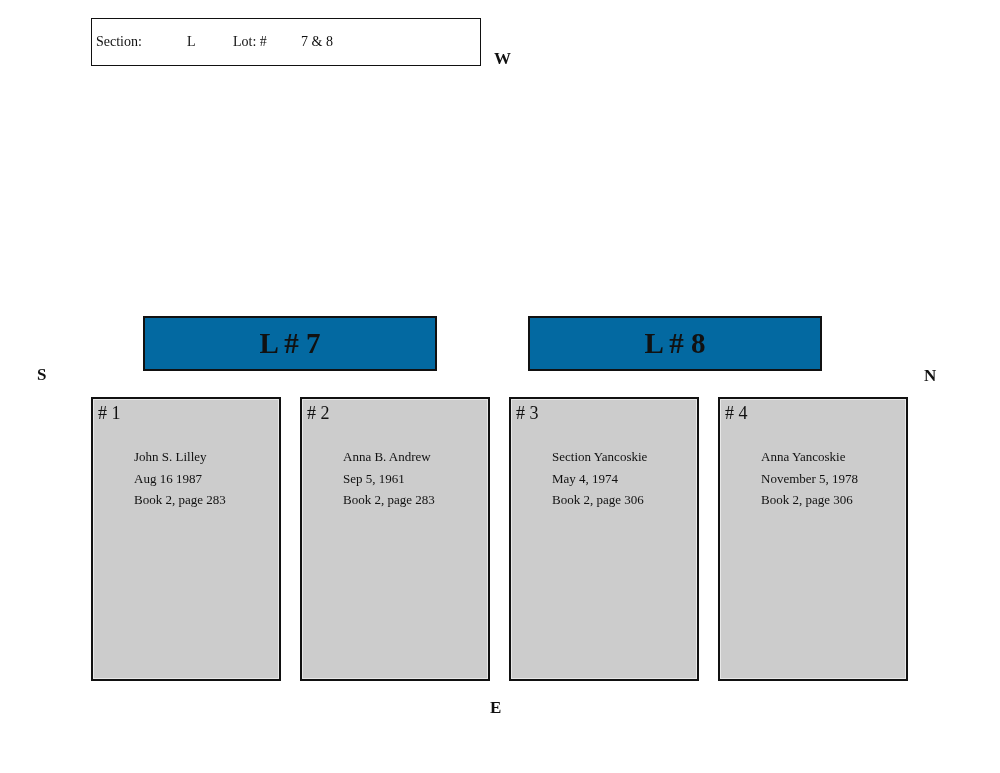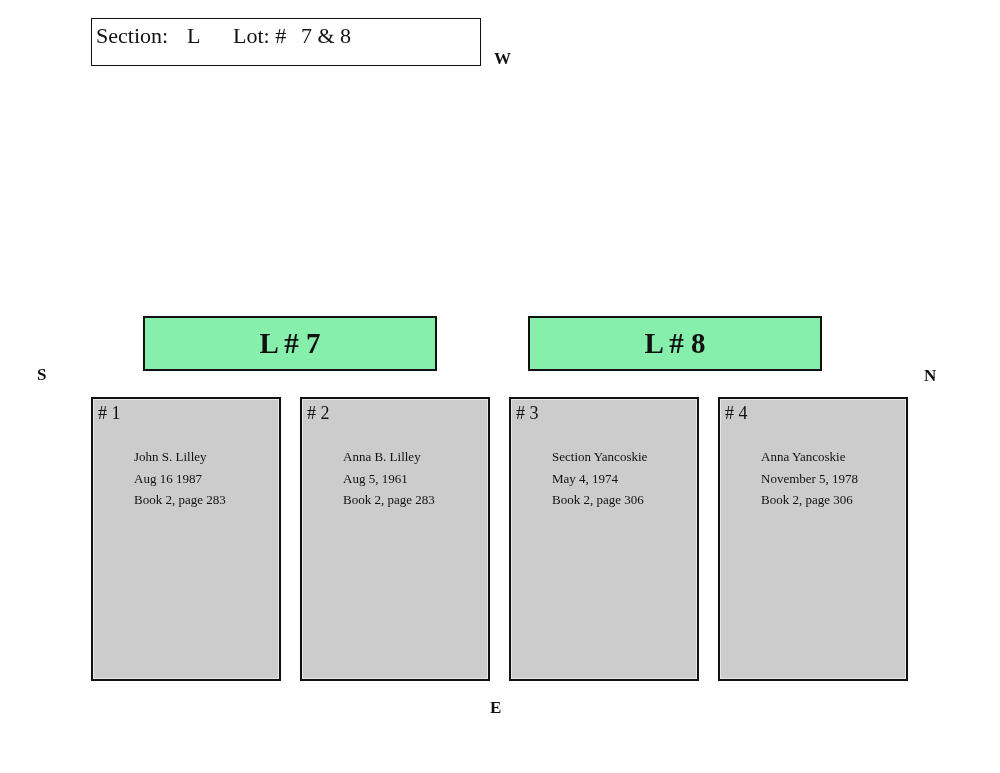--- a/index.html
+++ b/index.html
@@ -1,24 +1,24 @@
 <!DOCTYPE html>
 <html><head>
 <meta charset="utf-8">
 <style>
   html, body { margin:0; padding:0; background:#ffffff; }
   body { width:1000px; height:773px; position:relative; overflow:hidden;
          font-family:"Liberation Serif", "DejaVu Serif", serif; color:#111; }
   .header-box { position:absolute; left:91px; top:18px; width:390px; height:48px;
                 border:1.5px solid #111; box-sizing:border-box; }
-  .header-line { position:absolute; left:4px; top:4px; font-size:22px; white-space:pre; }
+  .header-line { position:absolute; left:4px; top:15px; font-size:14px; white-space:pre; }
   .header-line span { position:absolute; top:0; }
   .compass { position:absolute; font-weight:bold; font-size:17px; }
   .lot-label { position:absolute; top:316px; width:294px; height:55px;
-               background:#86efac; border:2px solid #111; box-sizing:border-box;
+               background:#0369a1; border:2px solid #111; box-sizing:border-box;
                display:flex; align-items:center; justify-content:center;
                font-weight:bold; font-size:29px; }
   .grave { position:absolute; top:397px; width:190px; height:284px;
            background:#cccccc; border:2px solid #111; box-sizing:border-box;
            box-shadow: inset 0 0 0 1px #e8e8e8; }
   .grave .num { position:absolute; left:5px; top:4px; font-size:18px; }
   .grave .info { position:absolute; left:5px; top:47px; font-size:13px; line-height:21.5px;margin-left:36px; }
   .grave .info div { white-space:nowrap; }
 </style>
 </head>
@@ -46,22 +46,22 @@
   <div class="info">
     <div>John S. Lilley</div>
     <div>Aug 16 1987</div>
     <div>Book 2, page 283</div>
   </div>
 </div>
 
 <div class="grave" style="left:300px;">
   <div class="num"># 2</div>
   <div class="info">
-    <div>Anna B. Lilley</div>
-    <div>Aug 5, 1961</div>
+    <div>Anna B. Andrew</div>
+    <div>Sep 5, 1961</div>
     <div>Book 2, page 283</div>
   </div>
 </div>
 
 <div class="grave" style="left:509px;">
   <div class="num"># 3</div>
   <div class="info">
     <div>Section Yancoskie</div>
     <div>May 4, 1974</div>
     <div>Book 2, page 306</div>

